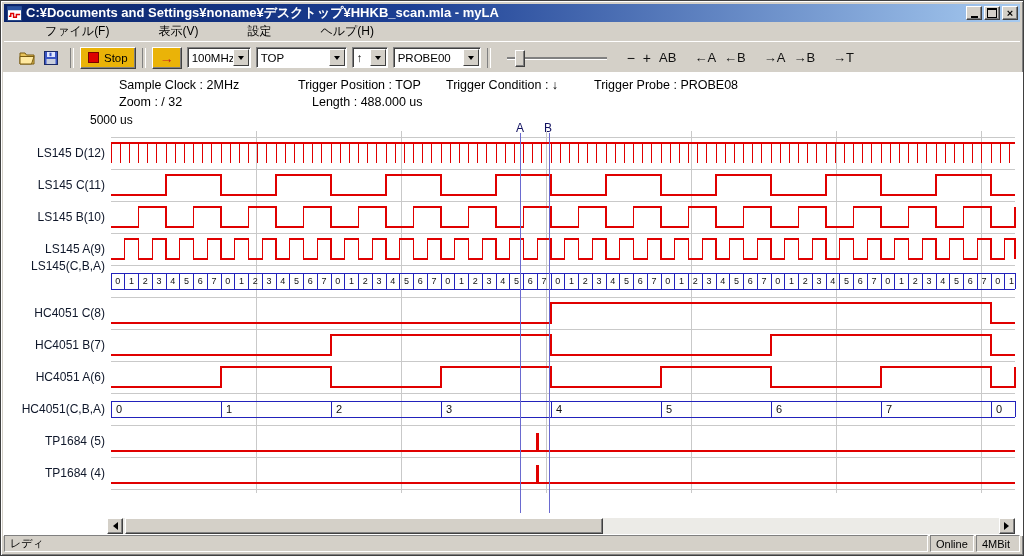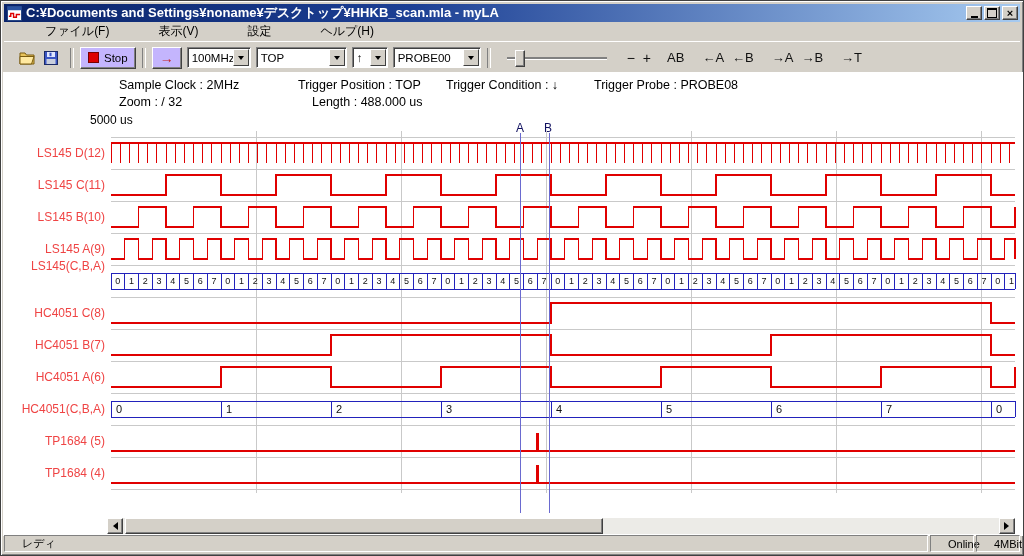--- a/index.html
+++ b/index.html
@@ -23,21 +23,21 @@
   .glyph-close{font-size:11px;font-weight:bold;line-height:10px;}
   
   .menubar{position:absolute;left:3px;top:21px;right:3px;height:19px;display:flex;
            align-items:center;font-size:12px;}
   .menu-item{padding:2px 8px;white-space:nowrap;margin-left:33px;}
   
   .toolbar{position:absolute;left:3px;top:40px;right:3px;height:31px;display:flex;
            align-items:center;padding-left:12px;border-top:1px solid #fff;}
   .icobtn{border:none;background:transparent;padding:2px 3px;margin-right:2px;display:inline-flex;}
   .sep{width:2px;height:20px;border-left:1px solid #808080;border-right:1px solid #fff;margin:0 6px;}
-  .raised{height:22px;background:#c4b5fd;border:1px solid;border-color:#fff #404040 #404040 #fff;
+  .raised{height:22px;background:#eab308;border:1px solid;border-color:#fff #404040 #404040 #fff;
           box-shadow:inset -1px -1px 0 #808080;display:inline-flex;align-items:center;
           padding:0 7px;font-size:11.5px;font-family:inherit;}
   .stop-sq{width:9px;height:9px;background:#dd0000;border:1px solid #700;display:inline-block;margin-right:5px;}
   .runarrow{color:#c42020;font-weight:bold;font-size:14px;line-height:14px;}
   .combo{height:21px;display:flex;align-items:center;background:#fff;border:1px solid;
          border-color:#808080 #fff #fff #808080;box-shadow:inset 1px 1px 0 #404040;
          margin-left:5px;box-sizing:border-box;}
   .combo-text{flex:1;padding:0 4px;font-size:11.5px;white-space:nowrap;overflow:hidden;}
   .combo-btn{width:16px;height:17px;background:#d4d0c8;border:1px solid;
              border-color:#fff #404040 #404040 #fff;display:flex;align-items:center;
@@ -47,39 +47,39 @@
   .groove{position:absolute;left:0;right:0;top:8px;height:2px;background:#808080;
           box-shadow:0 1px 0 #fff;}
   .thumb{position:absolute;left:8px;top:1px;width:8px;height:15px;background:#d4d0c8;
          border:1px solid;border-color:#fff #404040 #404040 #fff;box-shadow:inset -1px -1px 0 #808080;}
   .flat{background:transparent;border:none;font-size:13px;padding:1px 4px;font-family:inherit;color:#111;}
   
   .client{position:absolute;left:2px;top:71px;width:1020px;height:464px;background:#fff;}
   .info-label{position:absolute;font-size:12.5px;white-space:nowrap;color:#000;}
   .timebase{position:absolute;font-size:12px;white-space:nowrap;color:#000;}
   .chlabel{position:absolute;left:2px;width:100px;text-align:right;font-size:12px;
-           height:16px;line-height:16px;color:#ef4444;white-space:nowrap;}
+           height:16px;line-height:16px;color:#0f172a;white-space:nowrap;}
   .cursor-label{position:absolute;top:49px;width:14px;text-align:center;font-size:12px;color:#101060;}
   svg text{font-family:"Liberation Sans",sans-serif;}
   
   .hscroll{position:absolute;left:104px;top:446px;width:908px;height:16px;background:#ecebe7;}
   .sbtn{position:absolute;top:0;width:16px;height:16px;background:#d4d0c8;border:1px solid;
         border-color:#fff #404040 #404040 #fff;box-shadow:inset -1px -1px 0 #808080;
         box-sizing:border-box;display:flex;align-items:center;justify-content:center;padding:0;}
   .sbtn.left{left:0;}
   .sbtn.right{right:0;}
   .tri-left{width:0;height:0;border:4px solid transparent;border-right:5px solid #000;margin-right:3px;}
   .tri-right{width:0;height:0;border:4px solid transparent;border-left:5px solid #000;margin-left:3px;}
   .sthumb{position:absolute;left:18px;top:0;width:478px;height:16px;background:#d4d0c8;
           border:1px solid;border-color:#fff #404040 #404040 #fff;
           box-shadow:inset -1px -1px 0 #808080;box-sizing:border-box;}
   
   .statusbar{position:absolute;left:3px;right:3px;bottom:3px;height:17px;display:flex;gap:2px;
              font-size:11px;align-items:stretch;}
-  .spanel{border:1px solid;border-color:#808080 #fff #fff #808080;padding:1px 17px;
+  .spanel{border:1px solid;border-color:#808080 #fff #fff #808080;padding:1px 5px;
           white-space:nowrap;display:flex;align-items:center;box-sizing:border-box;}
   .spanel.ready{flex:1;}
   .spanel.small{width:44px;justify-content:flex-start;}
 </style>
 </head>
 <body>
 
 <div class="window">
 
   <div class="titlebar">
@@ -155,21 +155,21 @@
           <span class="tri-down"></span>
         </span>
     </div>
     <span class="sep"></span>
     <div class="slider">
       <div class="groove"></div>
       <div class="thumb"></div>
     </div>
     <button class="flat" style="margin-left:16px;font-size:14px">−</button>
     <button class="flat" style="font-size:14px">+</button>
-    <button class="flat" style="margin-left:8px">AB</button>
+    <button class="flat" style="">AB</button>
     <button class="flat" style="margin-left:10px">←A</button>
     <button class="flat">←B</button>
     <button class="flat" style="margin-left:10px">→A</button>
     <button class="flat">→B</button>
     <button class="flat" style="margin-left:10px">→T</button>
   </div>
 
   <div class="client">
     <span class="info-label" style="left:116px;top:6px">Sample Clock : 2MHz</span>
     <span class="info-label" style="left:295px;top:6px">Trigger Position : TOP</span>

